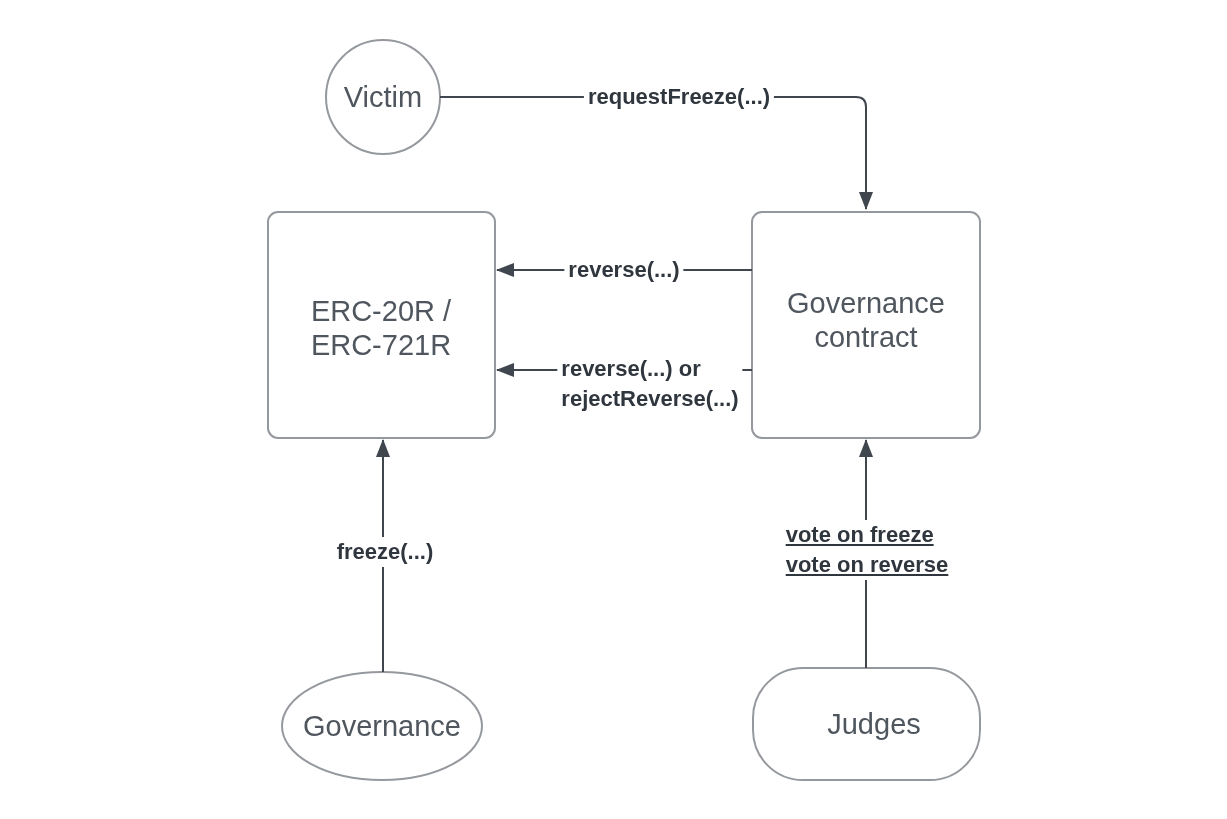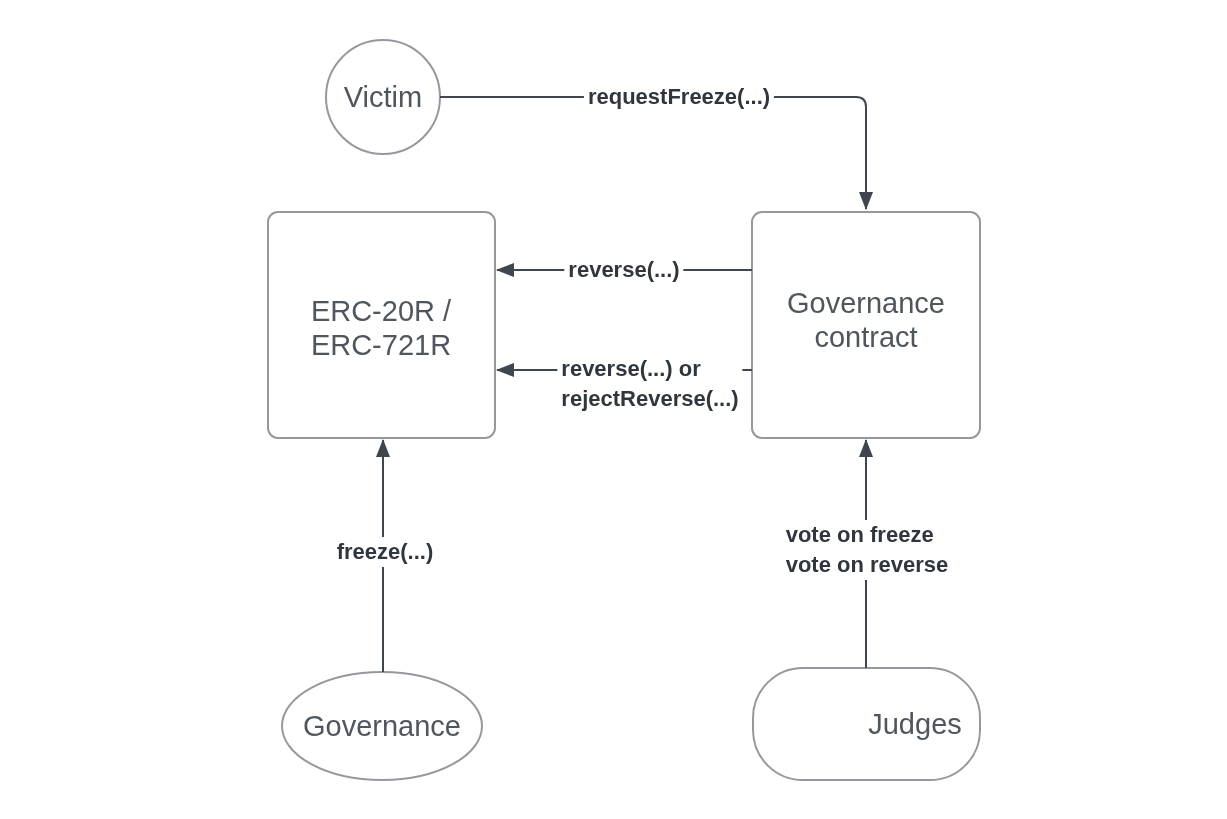--- a/index.html
+++ b/index.html
@@ -79,27 +79,27 @@
   <div class="label shape-label" style="left:383px; top:97px;">Victim</div>
 
   <div class="label shape-label" style="left:381px; top:328px;">ERC-20R /
 ERC-721R</div>
 
   <div class="label shape-label" style="left:866px; top:320px;">Governance
 contract</div>
 
   <div class="label shape-label" style="left:382px; top:726px;">Governance</div>
 
-  <div class="label shape-label" style="left:915px; top:724px;text-align:right;">Judges</div>
+  <div class="label shape-label" style="left:874px; top:724px;text-align:right;">Judges</div>
 
   <div class="label edge-label" style="left:679px; top:97px;">requestFreeze(...)</div>
 
   <div class="label edge-label" style="left:624px; top:270px;">reverse(...)</div>
 
   <div class="label edge-label left-align" style="left:650px; top:355px;margin-top:29px;">reverse(...) or
 rejectReverse(...)</div>
 
   <div class="label edge-label" style="left:385px; top:552px;">freeze(...)</div>
 
-  <div class="label edge-label left-align" style="left:867px; top:550px;">vote on freeze
+  <div class="label edge-label left-align" style="left:867px; top:550px;text-decoration:underline;">vote on freeze
 vote on reverse</div>
 
 </div>
 
 </body></html>

